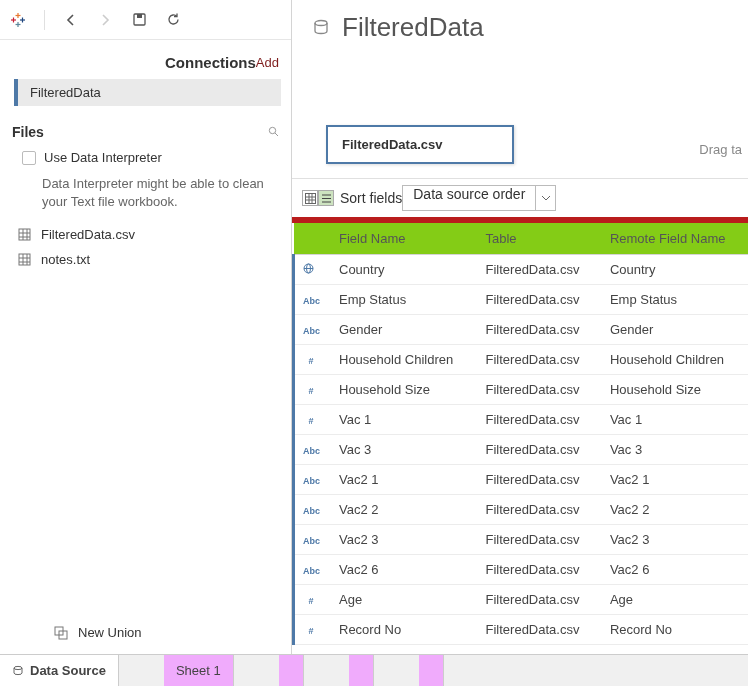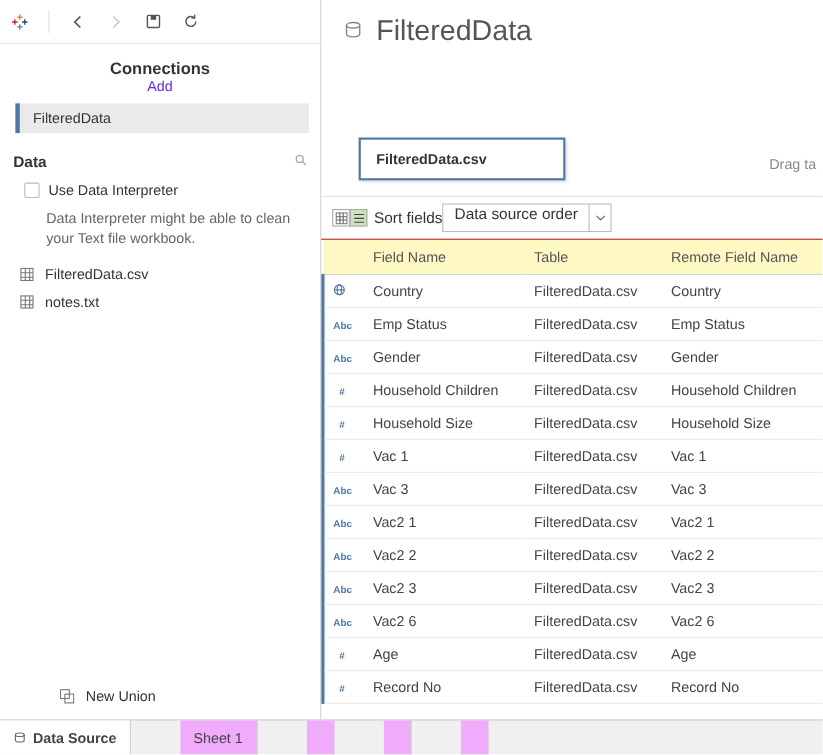--- a/index.html
+++ b/index.html
@@ -4,23 +4,23 @@
 <style>
   * { box-sizing: border-box; margin: 0; padding: 0; }
   body { font-family: -apple-system, "Segoe UI", Arial, sans-serif; font-size: 13px; color: #333; width: 748px; height: 686px; overflow: hidden; background: #fff; position: relative; }
   .app { display: flex; flex-direction: column; height: 100%; }
   .main { display: flex; flex: 1; min-height: 0; }
   .left-pane { width: 292px; border-right: 1px solid #d4d4d4; display: flex; flex-direction: column; background: #fff; }
   .toolbar { height: 40px; display: flex; align-items: center; padding: 0 10px; gap: 18px; border-bottom: 1px solid #e6e6e6; }
   .toolbar-icon { width: 16px; height: 16px; display: inline-flex; align-items: center; justify-content: center; color: #5a5a5a; cursor: pointer; }
   .toolbar-icon.disabled { color: #c8c8c8; }
   .vdiv { width: 1px; height: 20px; background: #e0e0e0; margin: 0 0px; }
-  .section-head { display: flex; justify-content: flex-end; align-items: center; padding: 14px 12px 8px 12px; flex-direction: column; }
+  .section-head { display: flex; justify-content: flex-end; align-items: center; padding: 14px 12px 8px 12px; }
   .section-head h2 { font-size: 15px; font-weight: 600; }
-  .link { color: #6d28d9; font-size: 13px; cursor: pointer; }
+  .link { color: #7f1d1d; font-size: 13px; cursor: pointer; }
   .conn-item { background: #eaeaea; border-left: 4px solid #4e79a7; padding: 6px 12px; margin: 0 10px 2px 14px; }
   .conn-item .name { font-size: 13px; color: #333; }
   .conn-item .type { font-size: 11px; color: #777; padding-left: 10px; }
   .files-head { display: flex; justify-content: space-between; align-items: center; padding: 16px 12px 6px 12px; }
   .files-head h2 { font-size: 14px; font-weight: 600; }
   .search-tiny { color: #999; font-size: 10px; cursor: pointer; }
   .interp { padding: 4px 12px 10px 22px; display: flex; align-items: flex-start; gap: 8px; }
   .checkbox { width: 14px; height: 14px; border: 1px solid #bbb; border-radius: 2px; flex-shrink: 0; margin-top: 1px; }
   .interp .lbl { font-size: 13px; color: #333; }
   .interp-note { font-size: 13px; color: #666; padding: 0 12px 12px 42px; line-height: 1.35; }
@@ -29,31 +29,31 @@
   .left-spacer { flex: 1; }
   .new-union { display: flex; align-items: center; gap: 10px; padding: 10px 12px 14px 18px; font-size: 13px; color: #333; cursor: pointer; margin-left: 36px; }
 
   .right-pane { flex: 1; display: flex; flex-direction: column; min-width: 0; }
   .ds-title { display: flex; align-items: center; gap: 12px; padding: 12px 20px 6px 20px; }
   .ds-title h1 { font-size: 26px; font-weight: 400; color: #555; }
   .canvas { position: relative; height: 130px; border-bottom: 1px solid #e0e0e0; }
   .table-pill { position: absolute; left: 34px; bottom: 14px; border: 2px solid #4e79a7; background: #fff; padding: 10px 70px 10px 14px; font-size: 13px; font-weight: 600; color: #333; box-shadow: 1px 1px 3px rgba(0,0,0,0.15); }
   .drag-hint { position: absolute; right: 6px; bottom: 21px; font-size: 13px; color: #888; white-space: nowrap; }
 
-  .grid-toolbar { display: flex; align-items: center; gap: 0; padding: 6px 10px; border-bottom: 1px solid #b91c1c; }
+  .grid-toolbar { display: flex; align-items: center; gap: 0; padding: 6px 10px; border-bottom: 6px solid #b91c1c; }
   .grid-toolbar .mode-icon { width: 16px; height: 16px; border: 1px solid #aaa; display: inline-flex; align-items: center; justify-content: center; cursor: pointer; font-size: 10px; }
   .grid-toolbar .mode-icon.sel { background: #cde3c0; }
   .sort-lbl { font-size: 14px; color: #333; margin-left: 6px; }
   .dropdown { border: 1px solid #bbb; display: flex; align-items: flex-start; height: 26px; }
   .dropdown .val { padding: 0 10px; font-size: 14px; color: #333; }
   .dropdown .arrow { border-left: 1px solid #bbb; width: 20px; height: 100%; display: flex; align-items: center; justify-content: center; color: #666; }
 
   .grid { flex: 1; overflow: hidden; }
   .grid table { width: 100%; border-collapse: collapse; }
-  .grid th { text-align: left; font-weight: 400; font-size: 13px; color: #555; background: #fef9c3; border-bottom: 1px solid #d4d4d4; padding: 8px 10px; }
+  .grid th { text-align: left; font-weight: 400; font-size: 13px; color: #555; background: #84cc16; border-bottom: 1px solid #d4d4d4; padding: 8px 10px; }
   .grid tbody tr { border-bottom: 1px solid #ececec; }
   .grid tbody tr td { padding: 7px 10px; font-size: 13px; color: #444; }
   .grid tbody tr td:first-child { padding-left: 8px; width: 20px; }
   .grid .sel-bar { border-left: 3px solid #4e79a7; }
   .type-ico { font-size: 9px; color: #4e79a7; font-weight: 600; display: inline-block; width: 16px; text-align: center; }
 
   .bottom-tabs { height: 32px; border-top: 1px solid #ccc; display: flex; align-items: stretch; background: #f0f0f0; gap: 45px; }
   .tab { display: flex; align-items: center; padding: 0 12px; font-size: 13px; color: #444; border-right: 1px solid #ccc; cursor: pointer; background: #f0abfc; gap: 6px; }
   .tab.active { background: #fff; font-weight: 600; }
   .tab-icon { width: 20px; justify-content: center; }
@@ -107,21 +107,21 @@
 
       <div class="section-head">
         <h2>Connections</h2>
         <span class="link">Add</span>
       </div>
       <div class="conn-item">
         <div class="name">FilteredData</div>
       </div>
 
       <div class="files-head">
-        <h2>Data</h2>
+        <h2>Files</h2>
         <span class="search-tiny">
           <svg width="11" height="11" viewBox="0 0 11 11">
               <circle cx="4.5" cy="4.5" r="3.2" stroke="#999" fill="none"></circle>
               <line x1="7" y1="7" x2="10" y2="10" stroke="#999"></line>
             </svg>
         </span>
       </div>
       <div class="interp">
         <div class="checkbox"></div>
         <div class="lbl">Use Data Interpreter</div>

